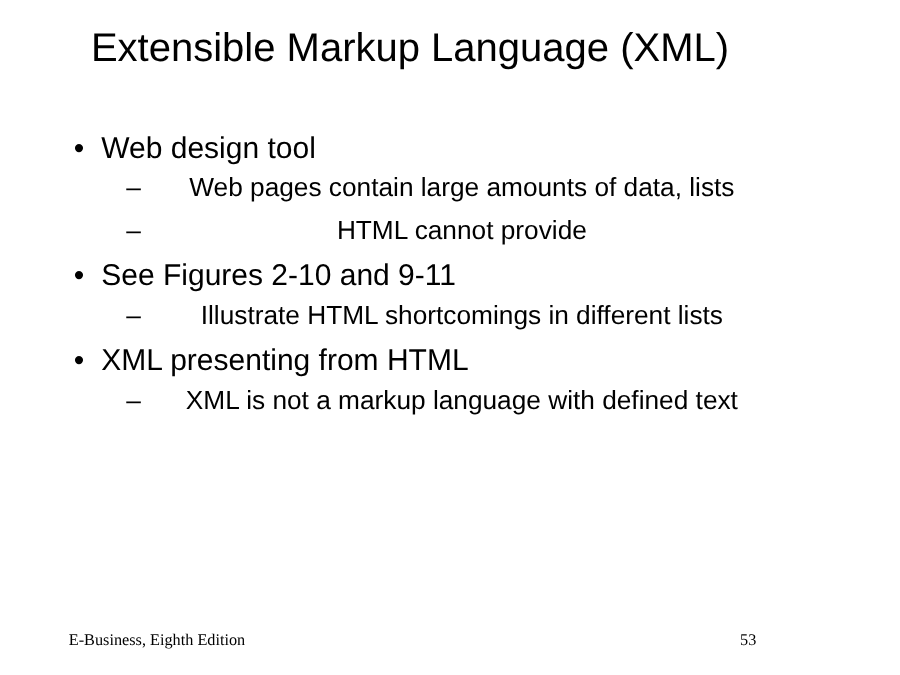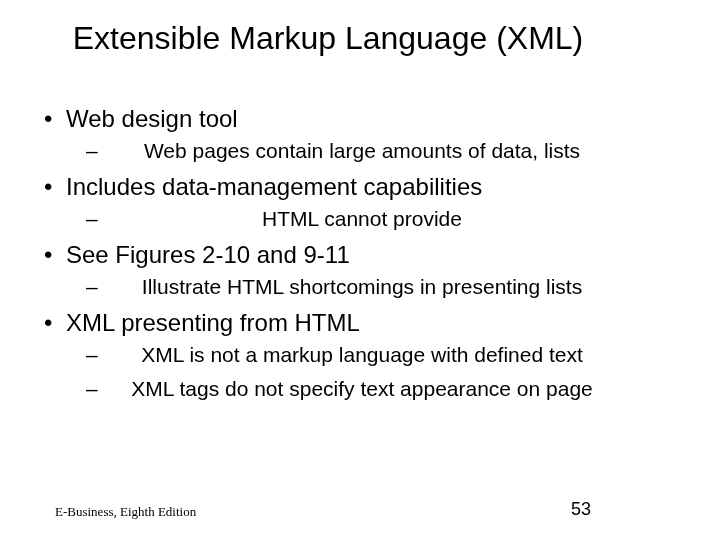--- a/index.html
+++ b/index.html
@@ -23,21 +23,21 @@
     top: 20px;
     left: 0;
     right: 0;
     text-align: center;
     font-size: 32px;
     font-weight: normal;
   }
   .body {
     position: absolute;
     top: 105px;
-    left: 44px;
+    left: 59px;
     right: 40px;
   }
   .b1 {
     font-size: 24px;
     margin-bottom: 6px;
     padding-left: 22px;
     position: relative;
   }
   .b1::before {
     content: "•";
@@ -61,37 +61,36 @@
   .footer-left {
     position: absolute;
     bottom: 20px;
     left: 55px;
     font-size: 13px;
     font-family: Liberation Serif, serif;
   }
   .footer-right {
     position: absolute;
     bottom: 20px;
-    right: 65px;
-    font-size: 18px;
+    right: 51px;
+    font-size: 13px;
+    font-family: Liberation Serif, serif;
   }
 </style>
 </head>
 <body>
 
 <div class="slide">
   <div class="title">Extensible Markup Language (XML)</div>
 
   <div class="body">
     <div class="b1">Web design tool</div>
     <div class="b2">Web pages contain large amounts of data, lists</div>
-    <div class="b1">Includes data-management capabilities</div>
     <div class="b2">HTML cannot provide</div>
     <div class="b1">See Figures 2-10 and 9-11</div>
-    <div class="b2">Illustrate HTML shortcomings in presenting lists</div>
+    <div class="b2">Illustrate HTML shortcomings in different lists</div>
     <div class="b1">XML presenting from HTML</div>
     <div class="b2">XML is not a markup language with defined text</div>
-    <div class="b2">XML tags do not specify text appearance on page</div>
   </div>
 
   <div class="footer-left">E-Business, Eighth Edition</div>
   <div class="footer-right">53</div>
 </div>
 
 </body></html>

